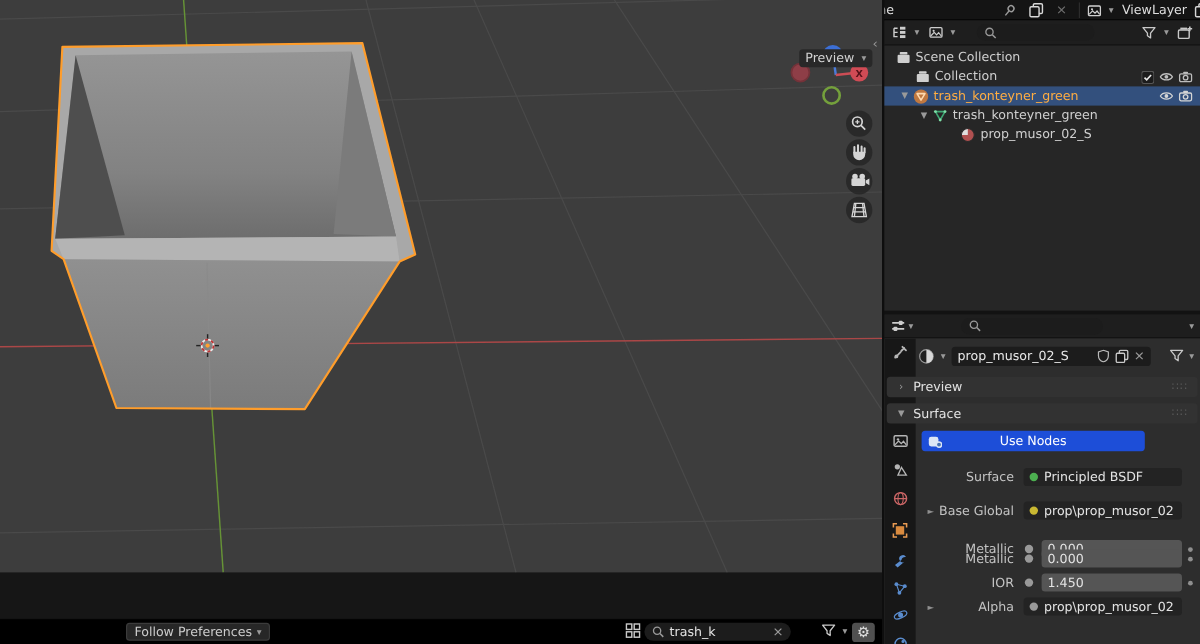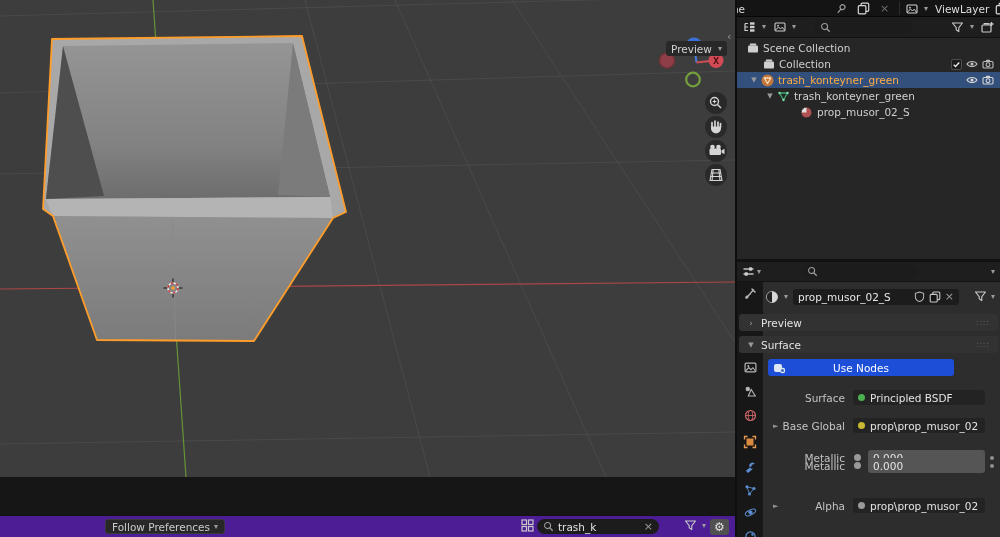--- a/index.html
+++ b/index.html
@@ -21,21 +21,21 @@
   .hbtn.blue{background:#4772b3}
   .shadegrp{display:flex;align-items:center;background:#232323;border-radius:3px;height:16px;overflow:hidden}
   .shadegrp .seg{width:19px;height:16px;display:flex;align-items:center;justify-content:center}
   .seg.active{background:#4772b3}
   .vtext{color:#d6d6d6}
   .spacer{flex:1}
   
   .vpwrap{left:0;top:38;width:735px;height:477px;background:#3d3d3d}
   .optbtn{left:666px;top:41px;width:61px;height:15px;background:#282828;border-radius:3px;display:flex;align-items:center;justify-content:center;gap:4px;color:#d2d2d2}
   
-  .assetbar{left:0;top:515px;width:735px;height:22px;background:#4c1d95;border-top:1px solid #131313;display:flex;align-items:center}
+  .assetbar{left:0;top:515px;width:735px;height:22px;background:#000000;border-top:1px solid #131313;display:flex;align-items:center}
   .fpbtn{position:absolute;left:105px;top:3px;width:120px;height:15px;background:#272727;border:1px solid #3b3b3b;border-radius:3px;display:flex;align-items:center;justify-content:space-between;padding:0 6px;color:#cccccc}
   .pill{background:#1c1c1c;border-radius:8px;height:15px;display:flex;align-items:center;padding:0 6px;gap:4px}
   .gearbtn{width:19px;height:16px;background:#505050;border-radius:3px;display:flex;align-items:center;justify-content:center;color:#e2e2e2;font-size:12px}
   
   .vdivider{left:735px;top:0;width:2px;height:537px;background:#0e0e0e}
   .outl-header{left:737px;top:17px;width:263px;height:21px;background:#1e1e1e;border-bottom:1px solid #121212;display:flex;align-items:center;padding:0 6px;gap:4px}
   .outliner{left:737px;top:38px;width:263px;height:221px;background:#262626}
   .orow{position:absolute;left:0;width:263px;height:16px;display:flex;align-items:center;color:#cfcfcf}
   .orow.sel{background:#33507d}
   .orow .lbl{margin-left:4px;white-space:nowrap}
@@ -661,20 +661,28 @@
 
     <div class="prow" style="top:176px">
       <span class="plabel">Metallic</span>
       <span class="dot" style="position: absolute; left: 117px; background-color: rgb(153, 153, 153);"></span>
       <div class="pwidget slider" style="left:131px;width:117px">
         <span>0.000</span>
       </div>
       <span class="animdot"></span>
     </div>
 
+    <div class="prow" style="top:196px">
+      <span class="plabel">IOR</span>
+      <span class="dot" style="position: absolute; left: 117px; background-color: rgb(153, 153, 153);"></span>
+      <div class="pwidget slider" style="left:131px;width:117px">
+        <span>1.450</span>
+      </div>
+      <span class="animdot"></span>
+    </div>
 
     <div class="prow" style="top:216px">
       <span class="exp">►</span>
       <span class="plabel">Alpha</span>
       <div class="pwidget drop">
         <span class="dot" style="background-color: rgb(153, 153, 153);"></span>
         <span>prop\prop_musor_02</span>
       </div>
     </div>
 

